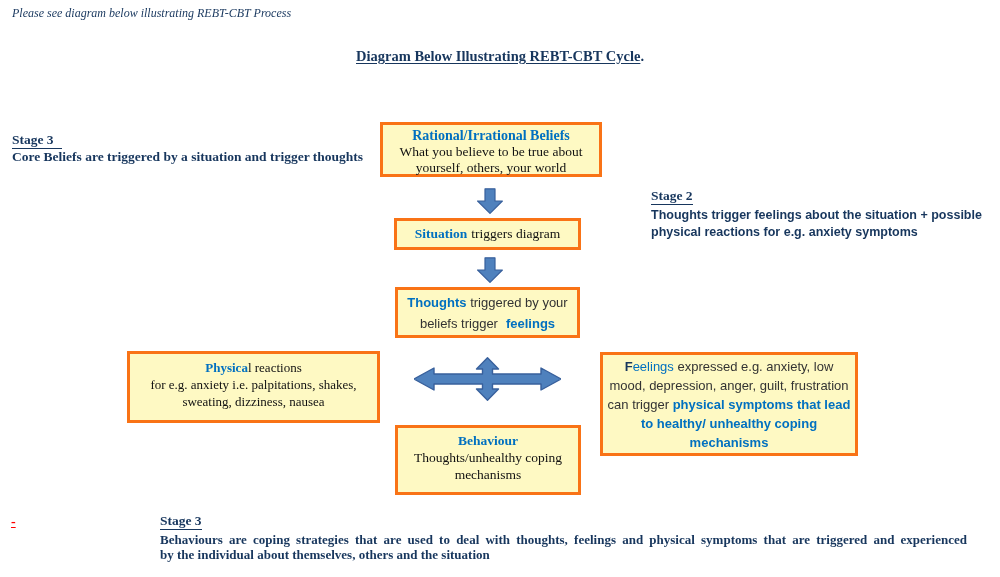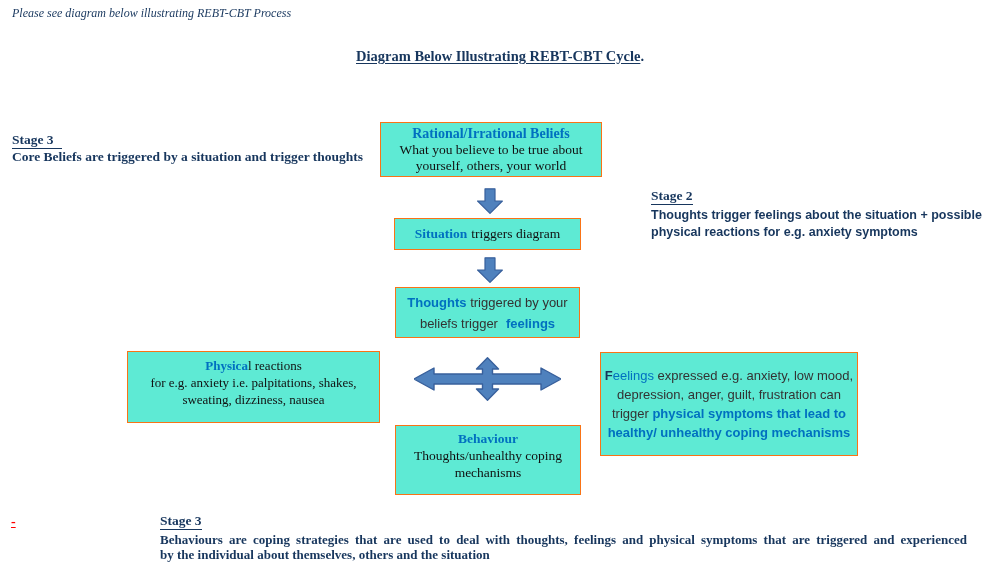--- a/index.html
+++ b/index.html
@@ -27,21 +27,21 @@
   .stage1-wrap { left:12px; top:130px; width:380px; }
   .stage1-wrap .stage-label { padding-right:8px; }
   .stage-body-serif { font-size:13.5px; font-weight:bold; color:#17365D; line-height:16px; }
   .stage2-wrap { left:651px; top:186px; width:368px; }
   .stage2-body { font-family:"Liberation Sans", sans-serif; font-size:12.5px; font-weight:bold; color:#17365D; line-height:17px; margin-top:2px; }
   .stage3-wrap { left:160px; top:511px; width:807px; }
   .stage3-line1 { font-size:13px; font-weight:bold; color:#17365D; line-height:15.5px; text-align:justify; text-align-last:justify; margin-top:2px; }
   .stage3-line2 { font-size:13px; font-weight:bold; color:#17365D; line-height:15.5px; }
 
   .dbox {
-    position:absolute; border:1px solid #f97316; background:#5eead4;
+    position:absolute; border:3px solid #f97316; background:#fef9c3;
     text-align:center; box-sizing:border-box;
   }
   .box-beliefs { left:380px; top:122px; width:222px; height:55px; padding-top:3px; }
   .box-beliefs .head { font-size:14px; font-weight:bold; color:#0070C0; line-height:16px; }
   .box-beliefs .body { font-size:13.5px; color:#111; line-height:15.5px; }
 
   .box-situation { left:394px; top:218px; width:187px; height:32px; display:flex; align-items:center; justify-content:center; font-size:13.5px; color:#111; }
   .box-situation .hl { color:#0070C0; font-weight:bold; margin-right:4px; }
 
   .box-thoughts { left:395px; top:287px; width:185px; height:51px; display:flex; align-items:center; justify-content:center;

